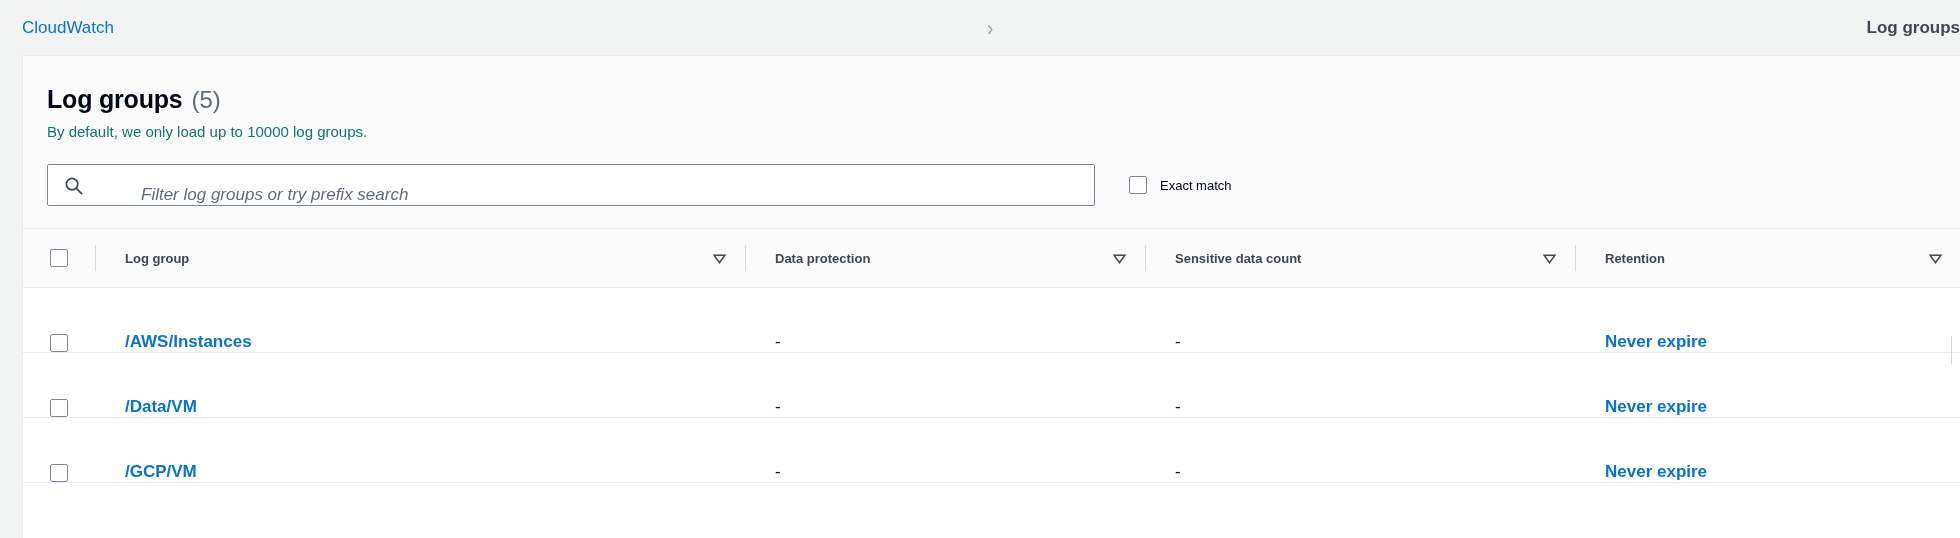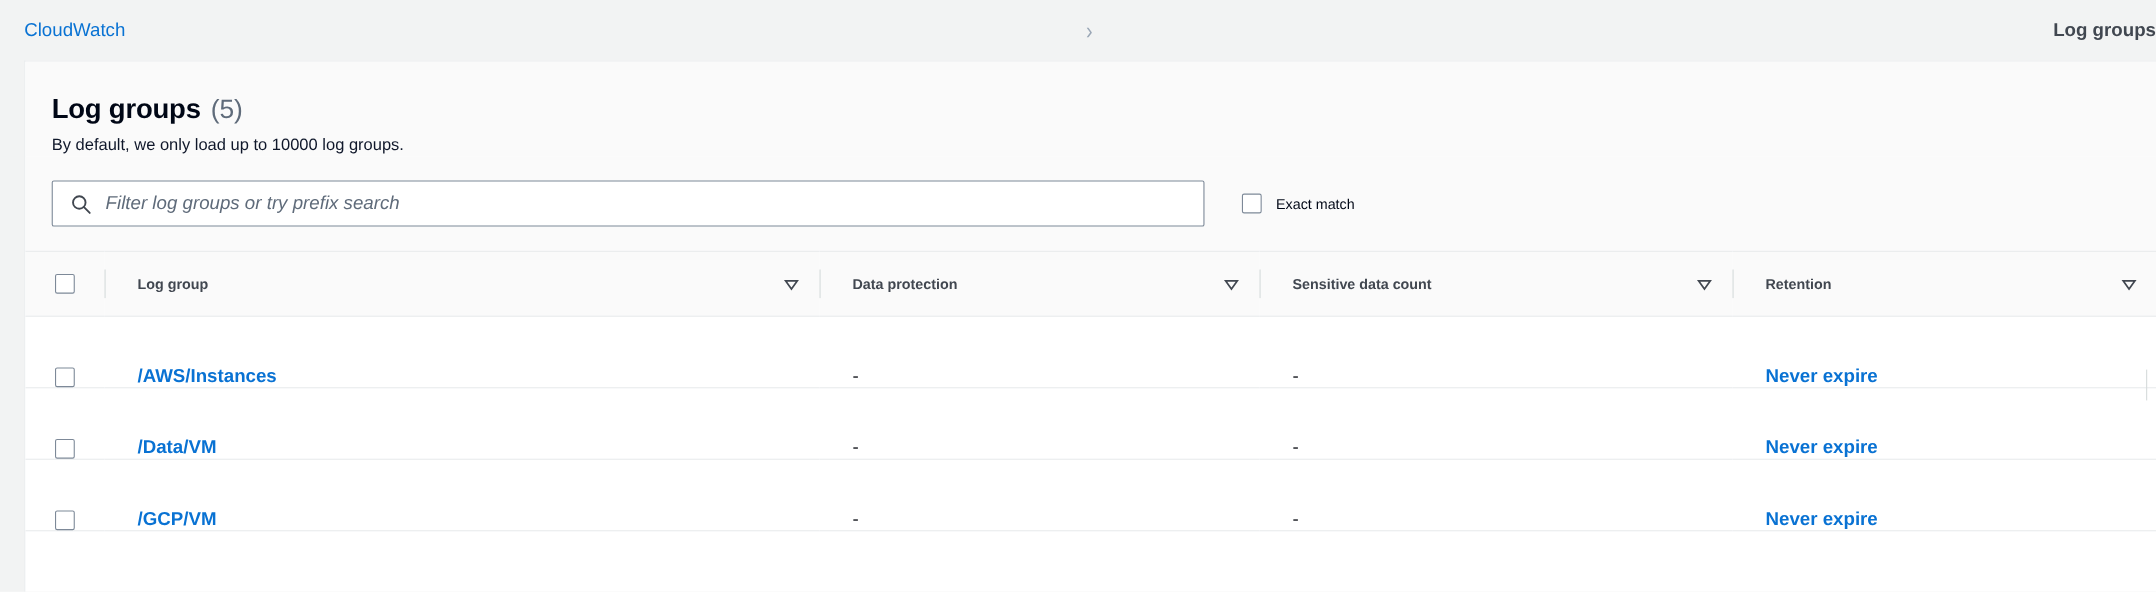--- a/index.html
+++ b/index.html
@@ -72,42 +72,43 @@
   }
   .title-count {
     font-weight: 400;
     color: #5f6b7a;
     margin-left: 9px;
     font-size: 24px;
   }
   .subtitle {
     margin-top: 7px;
     font-size: 15px;
-    color: #0f172a;
+    color: #0f766e;
     line-height: 20px;
   }
 
   
   .filter-row {
     display: flex;
     align-items: center;
     padding: 22px 0 22px 24px;
     background: #fafafa;
   }
   .search-box {
     position: relative;
     width: 1048px;
     height: 42px;
     background: #ffffff;
     border: 1px solid #7d8998;
     border-radius: 2px;
     box-sizing: border-box;
     display: flex;
-    align-items: center;
+    align-items: flex-end;
     cursor: text;
+    padding-left: 45px;
   }
   .search-icon {
     position: absolute;
     left: 16px;
     top: 11px;
     width: 19px;
     height: 19px;
     display: block;
   }
   .search-placeholder {

